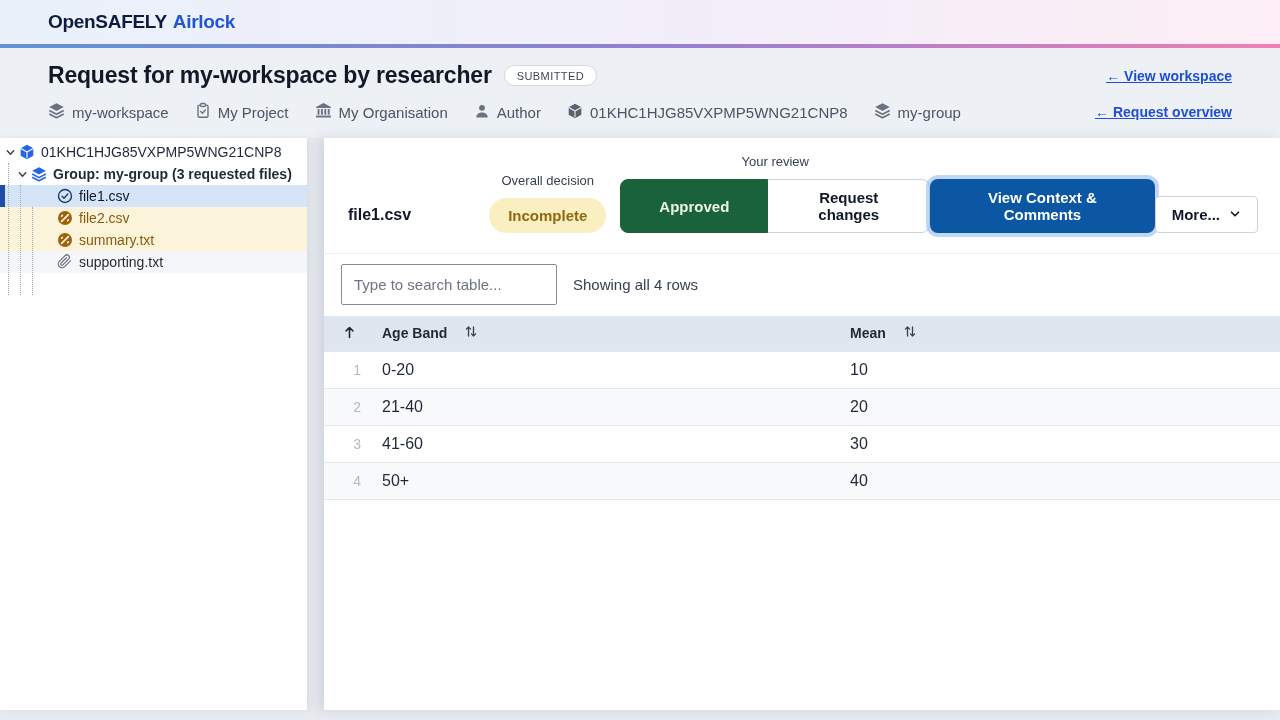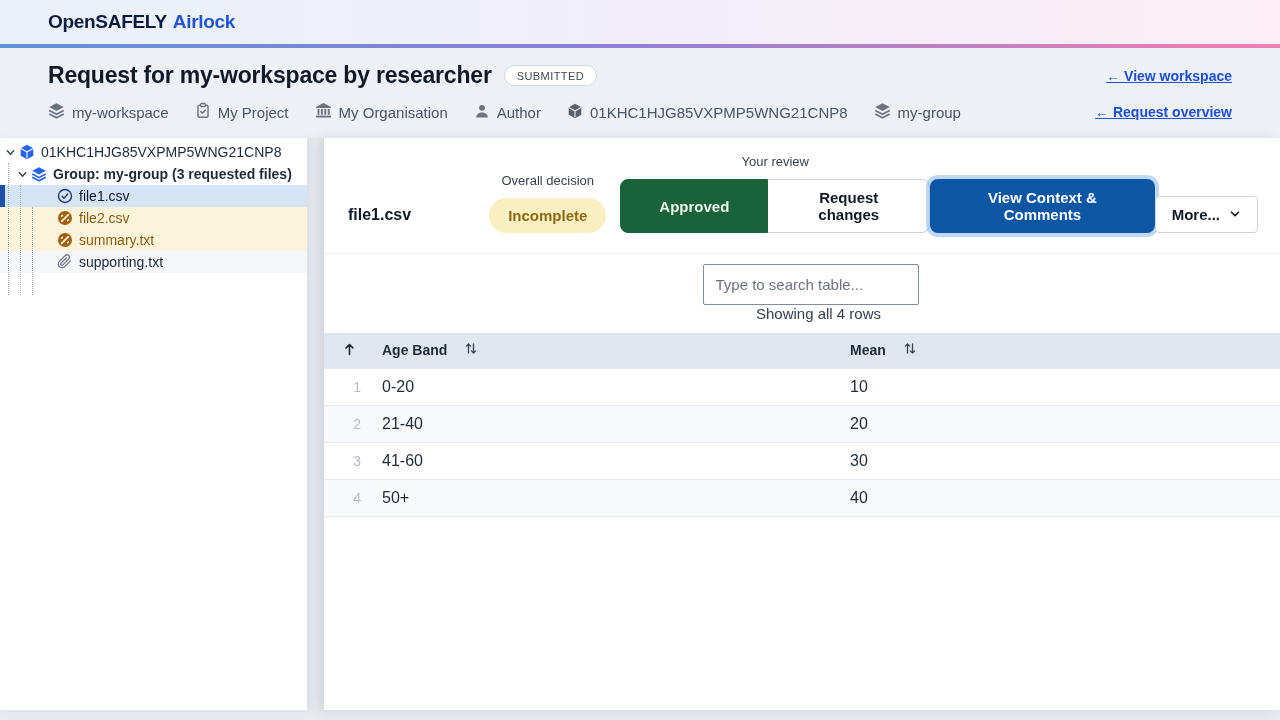--- a/index.html
+++ b/index.html
@@ -71,21 +71,21 @@
   .btn-approved { background:#19623a; color:#eef6ea; border:1px solid #19623a;
                   border-radius:8px 0 0 8px; padding:9px 38px; }
   .btn-request { background:#fff; color:#111827; border:1px solid #cfd4da; border-left:none;
                  border-radius:0 8px 8px 0; padding:9px 20px; }
   .btn-context { background:#0b57a4; color:#fff; border:none; border-radius:8px; padding:10px 18px;
                  margin-left:0; box-shadow:0 0 0 4px rgba(116,168,233,0.45); }
   .btn-more { background:#fff; color:#111827; border:1px solid #cfd4da; border-radius:4px;
               padding:9px 16px; margin-left:auto; display:flex; align-items:flex-end; gap:9px; }
 
   
-  .table-toolbar { display:flex; align-items:center; padding:10px 0 11px 17px; border-top:1px solid #eceef2;flex-direction:column; }
+  .table-toolbar { display:flex; align-items:center; padding:10px 0 11px 17px; border-top:1px solid #eceef2; }
   .search-input { width:216px; height:41px; border:1px solid #848c98; border-radius:2px; background:#fff;
                   padding:0 12px; font-size:15px; color:#111827; font-family:inherit; }
   .search-input::placeholder { color:#6d7480; }
   .rows-summary { margin-left:16px; font-size:15px; color:#374151; }
 
   table { width:100%; border-collapse:collapse; }
   col.c-num { width:50px; } col.c-band { width:476px; }
   thead th { background:#e0e6ef; height:35px; font-size:14px; font-weight:700; color:#1f2937;
              text-align:left; cursor:pointer; }
   th.h-num { text-align:center; }

